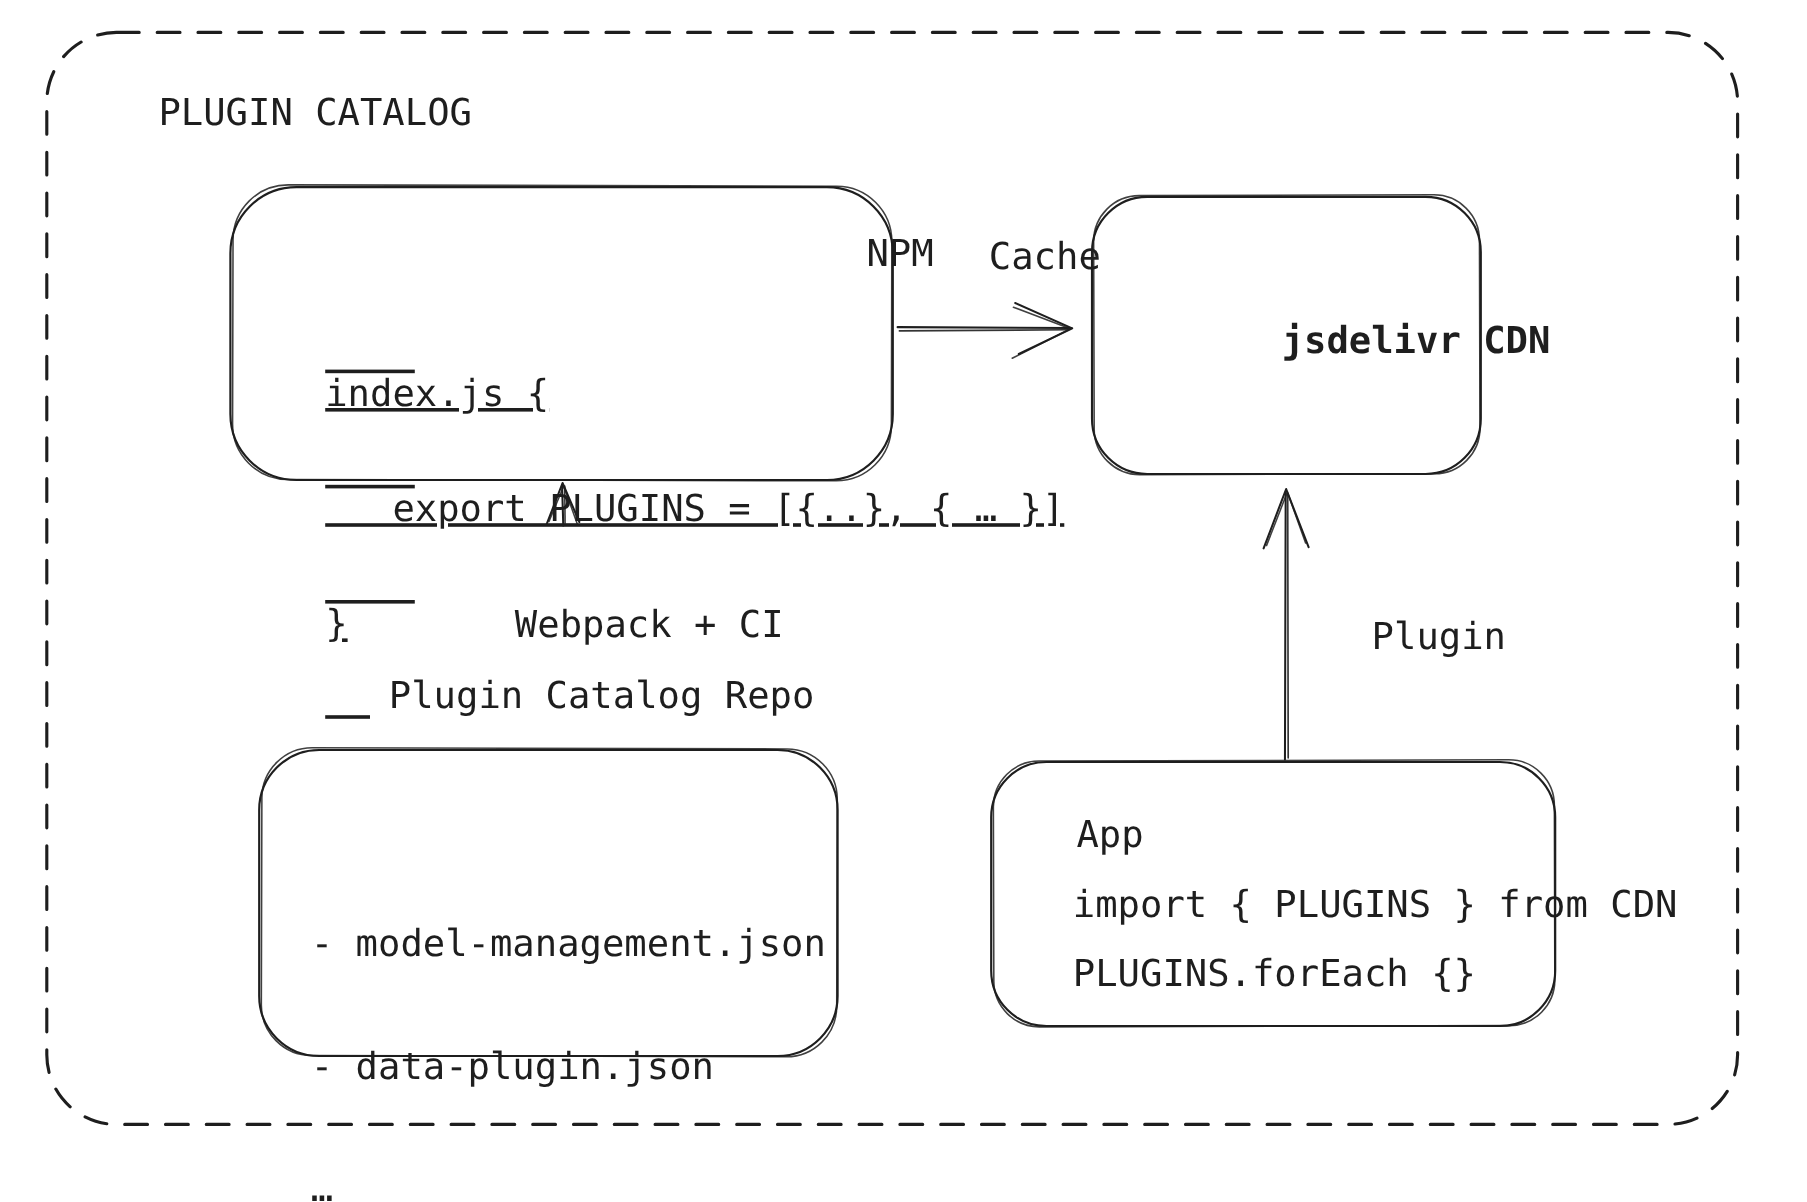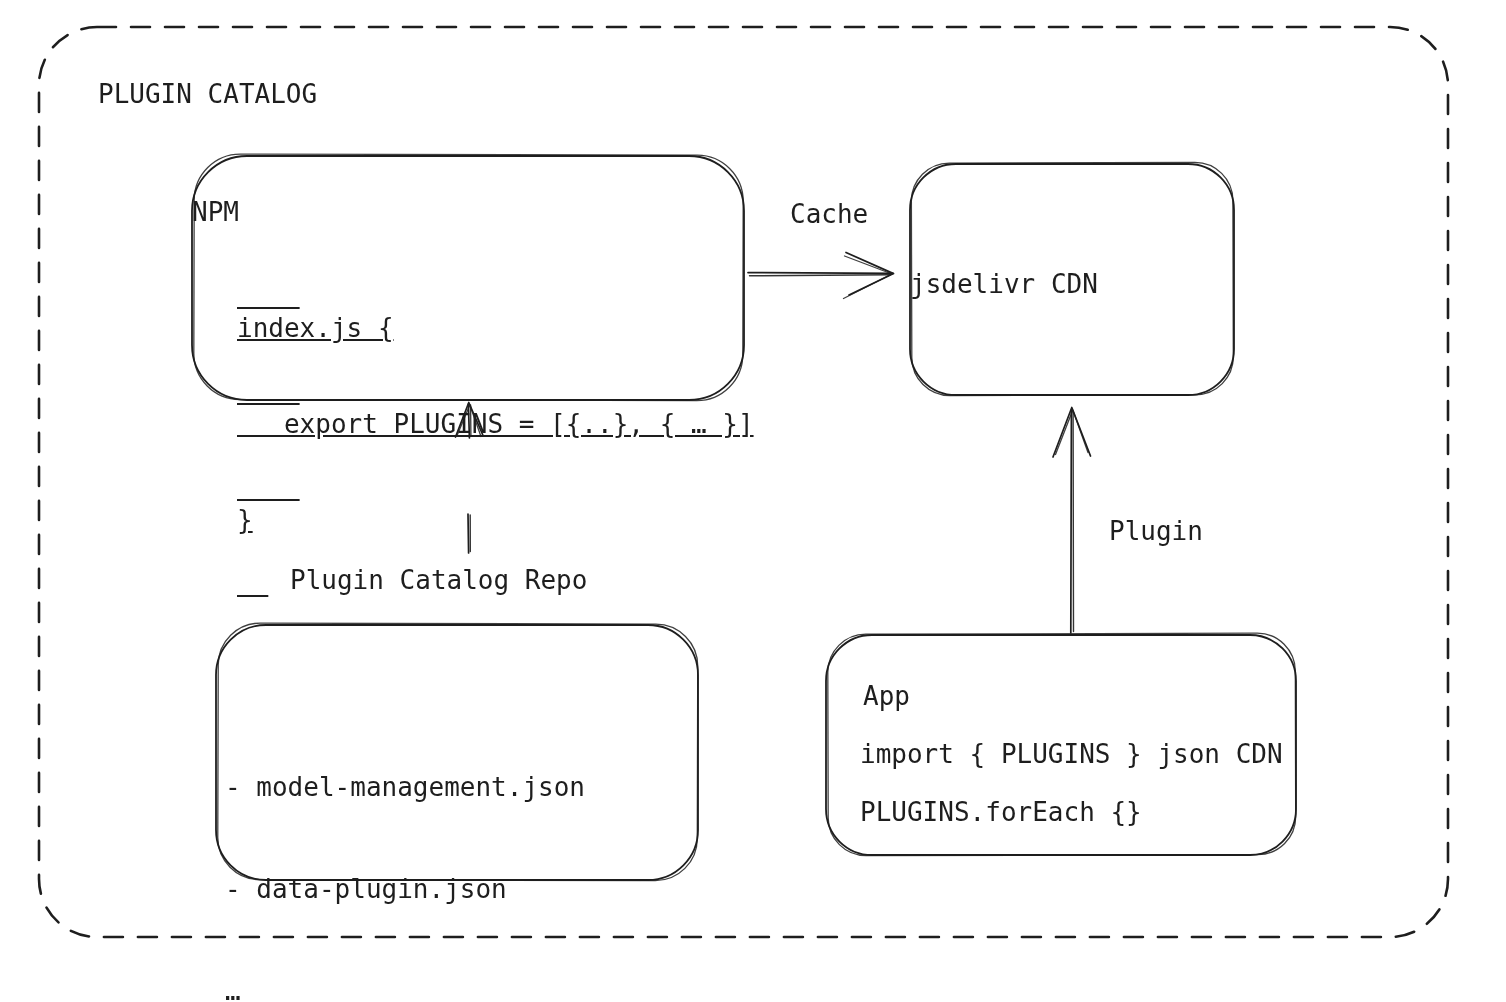--- a/index.html
+++ b/index.html
@@ -25,25 +25,26 @@
   }
   .shapes * {
     stroke: var(--stroke, #1e1e1e);
     fill: none;
     stroke-linecap: round;
     stroke-linejoin: round;
   }
   .t {
     position: absolute;
     white-space: pre;
-    font-size: 26px;
+    font-size: 31px;
     line-height: 32px;
     color: var(--stroke, #1e1e1e);
+    margin-left: 34px;
   }
-  .center { text-align: left; }
+  .center { text-align: right; }
   .code34 { line-height: 34px; }
   .lh30 { line-height: 30px; }
 </style>
 </head>
 <body>
 
 <div class="canvas">
 
   <svg class="shapes" viewBox="0 0 1506 1002" aria-hidden="true">
 
@@ -99,31 +100,32 @@
 
   <div class="t center" style="left:192px; top:196px; width:552px;">NPM</div>
   <div class="t" style="left:237px; top:248px;text-decoration:underline;">
     <div>index.js {</div>
     <div>   export PLUGINS = [{..}, { … }]</div>
     <div>}</div>
   </div>
 
   <div class="t" style="left:790px; top:198px;">Cache</div>
 
-  <div class="t center" style="left:910px; top:268px; width:348px;">jsdelivr CDN</div>
+  <div class="t center" style="left:910px; top:268px; width:348px;font-weight:bold;">jsdelivr CDN</div>
 
   <div class="t center lh30" style="left:318px; top:446px; width:301px; background:#ffffff;">
+    <div>Webpack + CI</div>
   </div>
 
   <div class="t" style="left:290px; top:564px;text-align:center;">Plugin Catalog Repo</div>
   <div class="t code34" style="left:225px; top:702px;">
     <div>- model-management.json</div>
     <div>- data-plugin.json</div>
     <div>…</div>
   </div>
 
   <div class="t" style="left:863px; top:680px;">App</div>
-  <div class="t" style="left:860px; top:738px;">import { PLUGINS } json CDN</div>
+  <div class="t" style="left:860px; top:738px;">import { PLUGINS } from CDN</div>
   <div class="t" style="left:860px; top:796px;">PLUGINS.forEach {}</div>
 
   <div class="t" style="left:1109px; top:515px;">Plugin</div>
 
 </div>
 
 </body></html>

